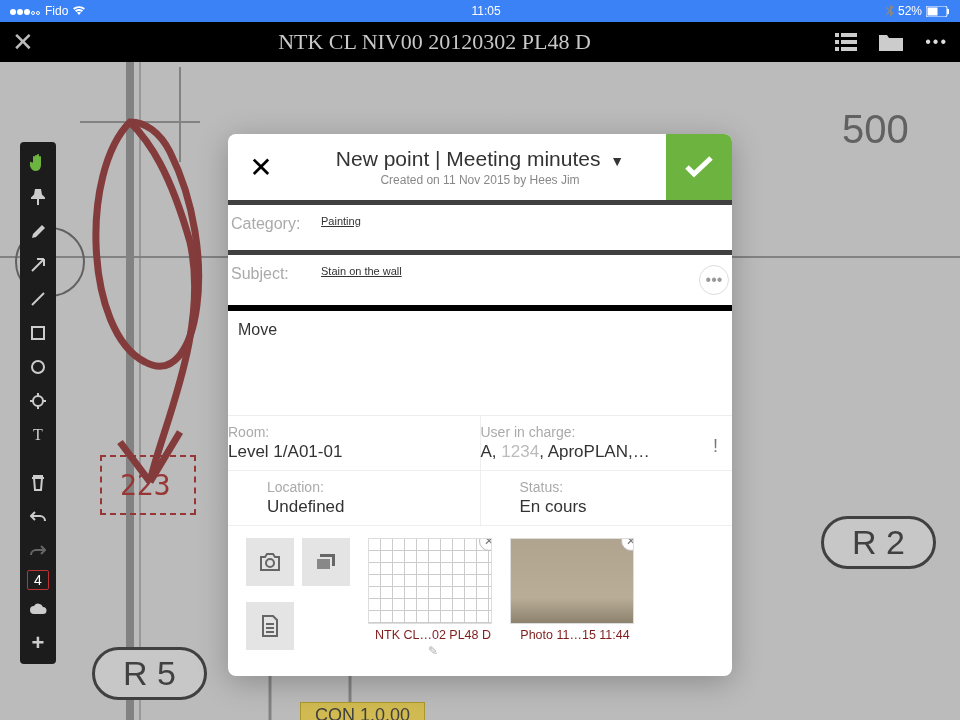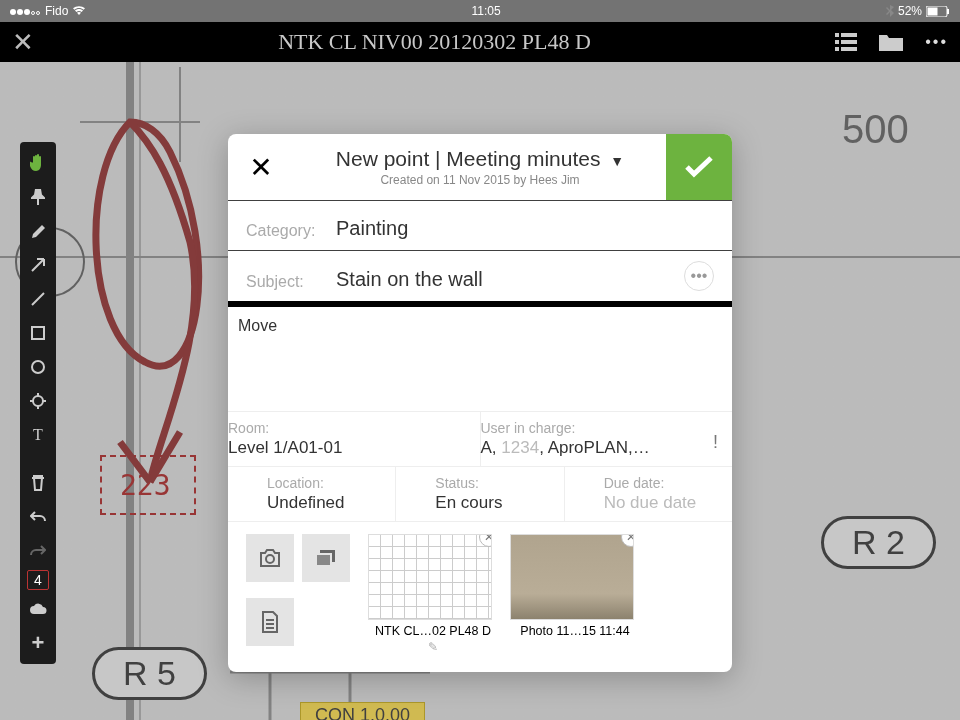--- a/index.html
+++ b/index.html
@@ -1,19 +1,19 @@
 <!DOCTYPE html>
 <html><head>
 <meta charset="utf-8">
 <style>
   * { box-sizing: border-box; margin: 0; padding: 0; font-family: -apple-system, "Helvetica Neue", Arial, sans-serif; }
   html, body { width: 960px; height: 720px; overflow: hidden; background:#000; }
 
   
-  .statusbar { width:100%; height:22px; background:#737373; color:#fff; display:flex; justify-content:space-between; align-items:center; font-size:12px; padding:0 10px; }
+  .statusbar { width:100%; height:22px; background:#3b82f6; color:#fff; display:flex; justify-content:space-between; align-items:center; font-size:12px; padding:0 10px; }
   .statusbar .sb-left, .statusbar .sb-right { display:flex; align-items:center; gap:4px; }
   .statusbar .dots span { display:inline-block; width:6px; height:6px; border-radius:50%; background:#fff; margin-right:1px; }
   .statusbar .dots span.off { background:transparent; border:1px solid #fff; width:4px; height:4px; }
 
   
   .navbar { width:100%; height:40px; background:#000; display:flex; align-items:center; justify-content:space-between; padding:0 12px; color:#fff; }
   .navbar .title { flex:1; text-align:center; font-size:22px; font-weight:300; color:#c8c8c8;font-family:Liberation Serif, serif; }
   .nav-icons-right { display:flex; gap:22px; align-items:center; }
   .close-x { font-size:26px; color:#bbb; line-height:1; }
   .nav-icon { color:#ddd; }
@@ -40,23 +40,23 @@
   
   .card { position:absolute; left:228px; top:72px; width:504px; background:#fff; border-radius:8px; box-shadow:0 6px 30px rgba(0,0,0,0.25); overflow:hidden; }
   .card-header { display:flex; align-items:center; height:66px; }
   .card-header .hx { width:66px; display:flex; align-items:center; justify-content:center; font-size:28px; cursor:pointer; }
   .card-header .htitle { flex:1; text-align:center; }
   .card-header .htitle .line1 { font-size:21px; color:#333; }
   .card-header .htitle .line1 .dd { margin-left:4px; font-size:14px; color:#333; }
   .card-header .htitle .line2 { font-size:12px; color:#888; margin-top:2px; }
   .card-header .confirm { width:66px; height:66px; background:#6db33f; color:#fff; display:flex; align-items:center; justify-content:center; font-size:30px; cursor:pointer; }
 
-  .row { display:flex; align-items:flex-end; border-top:1px solid #404040; padding:10px 18px; min-height:50px; }
+  .row { display:flex; align-items:flex-start; border-top:5px solid #404040; padding:10px 3px; min-height:50px; }
   .row .lab { width:90px; color:#aaa; font-size:16px; }
-  .row .val { flex:1; color:#333; font-size:20px; }
+  .row .val { flex:1; color:#333; font-size:11px;text-decoration:underline; }
   .row .more { width:30px; height:30px; border:1px solid #ddd; border-radius:50%; display:flex; align-items:center; justify-content:center; color:#999; font-size:16px; cursor:pointer; }
 
   .desc { border-top:6px solid #000000; padding:10px 18px 36px 10px; color:#333; font-size:16px; min-height:110px; }
 
   .grid2 { display:flex; border-top:1px solid #eee; }
   .cell { flex:1; padding:8px 0; border-right:1px solid #eee; }
   .cell:last-child { border-right:none; }
   .cell .clab { color:#aaa; font-size:14px; }
   .cell .cval { color:#333; font-size:17px; margin-top:2px; }
   .cell .cval.muted { color:#bbb; }
@@ -65,21 +65,21 @@
 
   .grid3 { display:flex; border-top:1px solid #eee; }
   .grid3 .cell { flex:1;margin-left:39px; }
 
   .attachments { border-top:1px solid #eee; padding:12px 18px 18px 18px; display:flex; gap:12px; }
   .att-actions { display:flex; flex-wrap:wrap; gap:8px; width:110px; }
   .sqbtn { width:48px; height:48px; background:#e4e4e4; display:flex; align-items:center; justify-content:center; color:#666; cursor:pointer; }
   .thumb-wrap { width:130px; text-align:center; position:relative; }
   .thumb { width:124px; height:86px; border:1px solid #ddd; background:#fafafa; position:relative; overflow:hidden; }
   .thumb .xdel { position:absolute; right:-8px; top:-8px; width:20px; height:20px; border-radius:50%; background:#fff; border:1px solid #bbb; color:#777; font-size:12px; display:flex; align-items:center; justify-content:center; cursor:pointer; }
-  .thumb-cap { font-size:12.5px; color:#000000; margin-top:4px; white-space:nowrap; }
+  .thumb-cap { font-size:12.5px; color:#7f1d1d; margin-top:4px; white-space:nowrap; }
   .pencil { margin-top:2px; color:#aaa; font-size:12px; }
 
   .bp-thumb { background:
       linear-gradient(transparent 95%, #ccc 0),
       linear-gradient(90deg, transparent 95%, #ccc 0);
       background-size: 12px 12px; }
   .photo-thumb { background:linear-gradient(180deg,#b0a48e 0%, #b9ad97 70%, #8c826e 100%); }
 
   
   .yellow-tag { position:absolute; left:300px; top:640px; background:#ffdd3d; border:1px solid #c8a800; padding:2px 14px; font-size:18px; color:#222; z-index:0; }
@@ -273,24 +273,20 @@
     </div>
 
     <div class="grid3">
       <div class="cell">
         <div class="clab">Location:</div>
         <div class="cval">Undefined</div>
       </div>
       <div class="cell">
         <div class="clab">Status:</div>
         <div class="cval">En cours</div>
-      </div>
-      <div class="cell">
-        <div class="clab">Due date:</div>
-        <div class="cval muted">No due date</div>
       </div>
     </div>
 
     <div class="attachments">
       <div class="att-actions">
         <div class="sqbtn">
             <svg width="22" height="18" viewBox="0 0 22 18">
               <path d="M2 4h4l2-3h6l2 3h4v13H2z" fill="none" stroke="#666" stroke-width="2"></path>
               <circle cx="11" cy="10" r="4" fill="none" stroke="#666" stroke-width="2"></circle>
             </svg>

